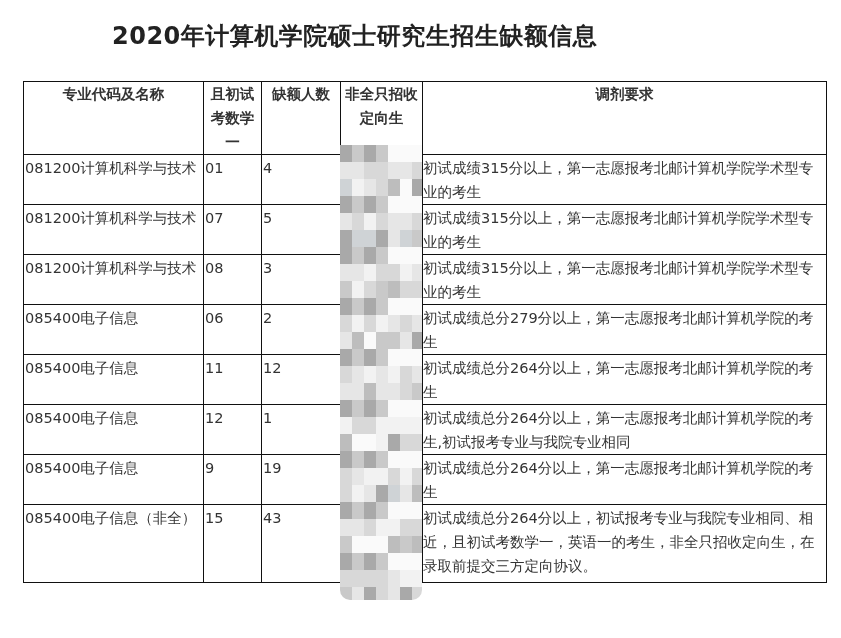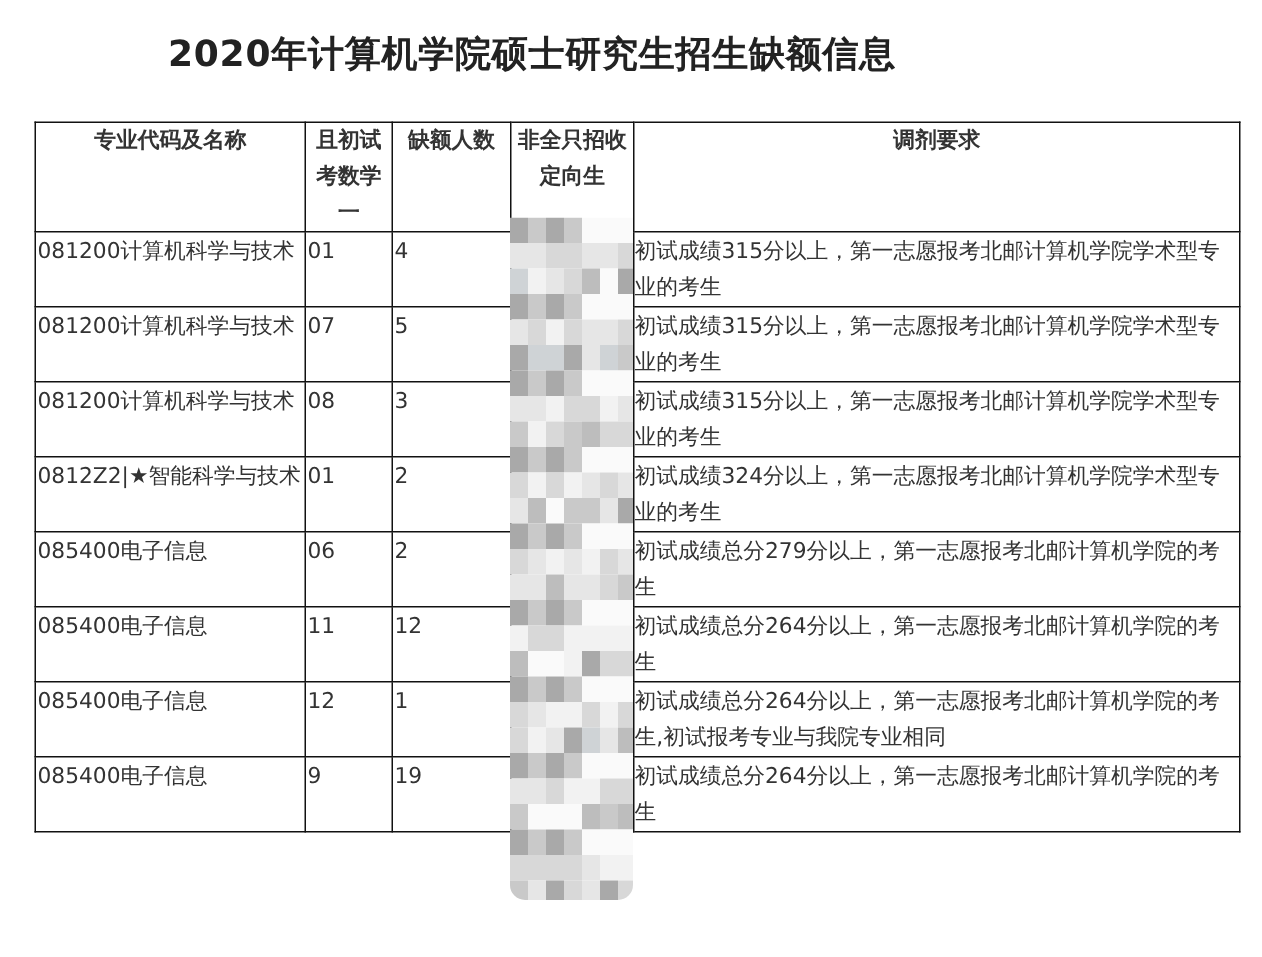--- a/index.html
+++ b/index.html
@@ -57,27 +57,20 @@
       <td class="req">初试成绩315分以上，第一志愿报考北邮计算机学院学术型专业的考生</td>
     </tr>
     <tr>
       <td>081200计算机科学与技术</td>
       <td>08</td>
       <td>3</td>
       <td></td>
       <td class="req">初试成绩315分以上，第一志愿报考北邮计算机学院学术型专业的考生</td>
     </tr>
     <tr>
-      <td>0812Z2|★智能科学与技术</td>
-      <td>01</td>
-      <td>2</td>
-      <td></td>
-      <td class="req">初试成绩324分以上，第一志愿报考北邮计算机学院学术型专业的考生</td>
-    </tr>
-    <tr>
       <td>085400电子信息</td>
       <td>06</td>
       <td>2</td>
       <td></td>
       <td class="req">初试成绩总分279分以上，第一志愿报考北邮计算机学院的考生</td>
     </tr>
     <tr>
       <td>085400电子信息</td>
       <td>11</td>
       <td>12</td>
@@ -90,20 +83,27 @@
       <td>1</td>
       <td></td>
       <td class="req">初试成绩总分264分以上，第一志愿报考北邮计算机学院的考生,初试报考专业与我院专业相同</td>
     </tr>
     <tr>
       <td>085400电子信息</td>
       <td>9</td>
       <td>19</td>
       <td></td>
       <td class="req">初试成绩总分264分以上，第一志愿报考北邮计算机学院的考生</td>
+    </tr>
+    <tr class="last">
+      <td>085400电子信息（非全）</td>
+      <td>15</td>
+      <td>43</td>
+      <td></td>
+      <td class="req">初试成绩总分264分以上，初试报考专业与我院专业相同、相近，且初试考数学一，英语一的考生，非全只招收定向生，在录取前提交三方定向协议。</td>
     </tr>
   </tbody>
 </table>
 
 <div class="blur" id="blur">
     <div class="cell" style="left: 0px; top: 0px; background: rgb(169, 169, 169);"></div>
     <div class="cell" style="left: 12px; top: 0px; background: rgb(201, 201, 201);"></div>
     <div class="cell" style="left: 24px; top: 0px; background: rgb(169, 169, 169);"></div>
     <div class="cell" style="left: 36px; top: 0px; background: rgb(201, 201, 201);"></div>
     <div class="cell" style="left: 48px; top: 0px; background: rgb(250, 250, 250);"></div>

